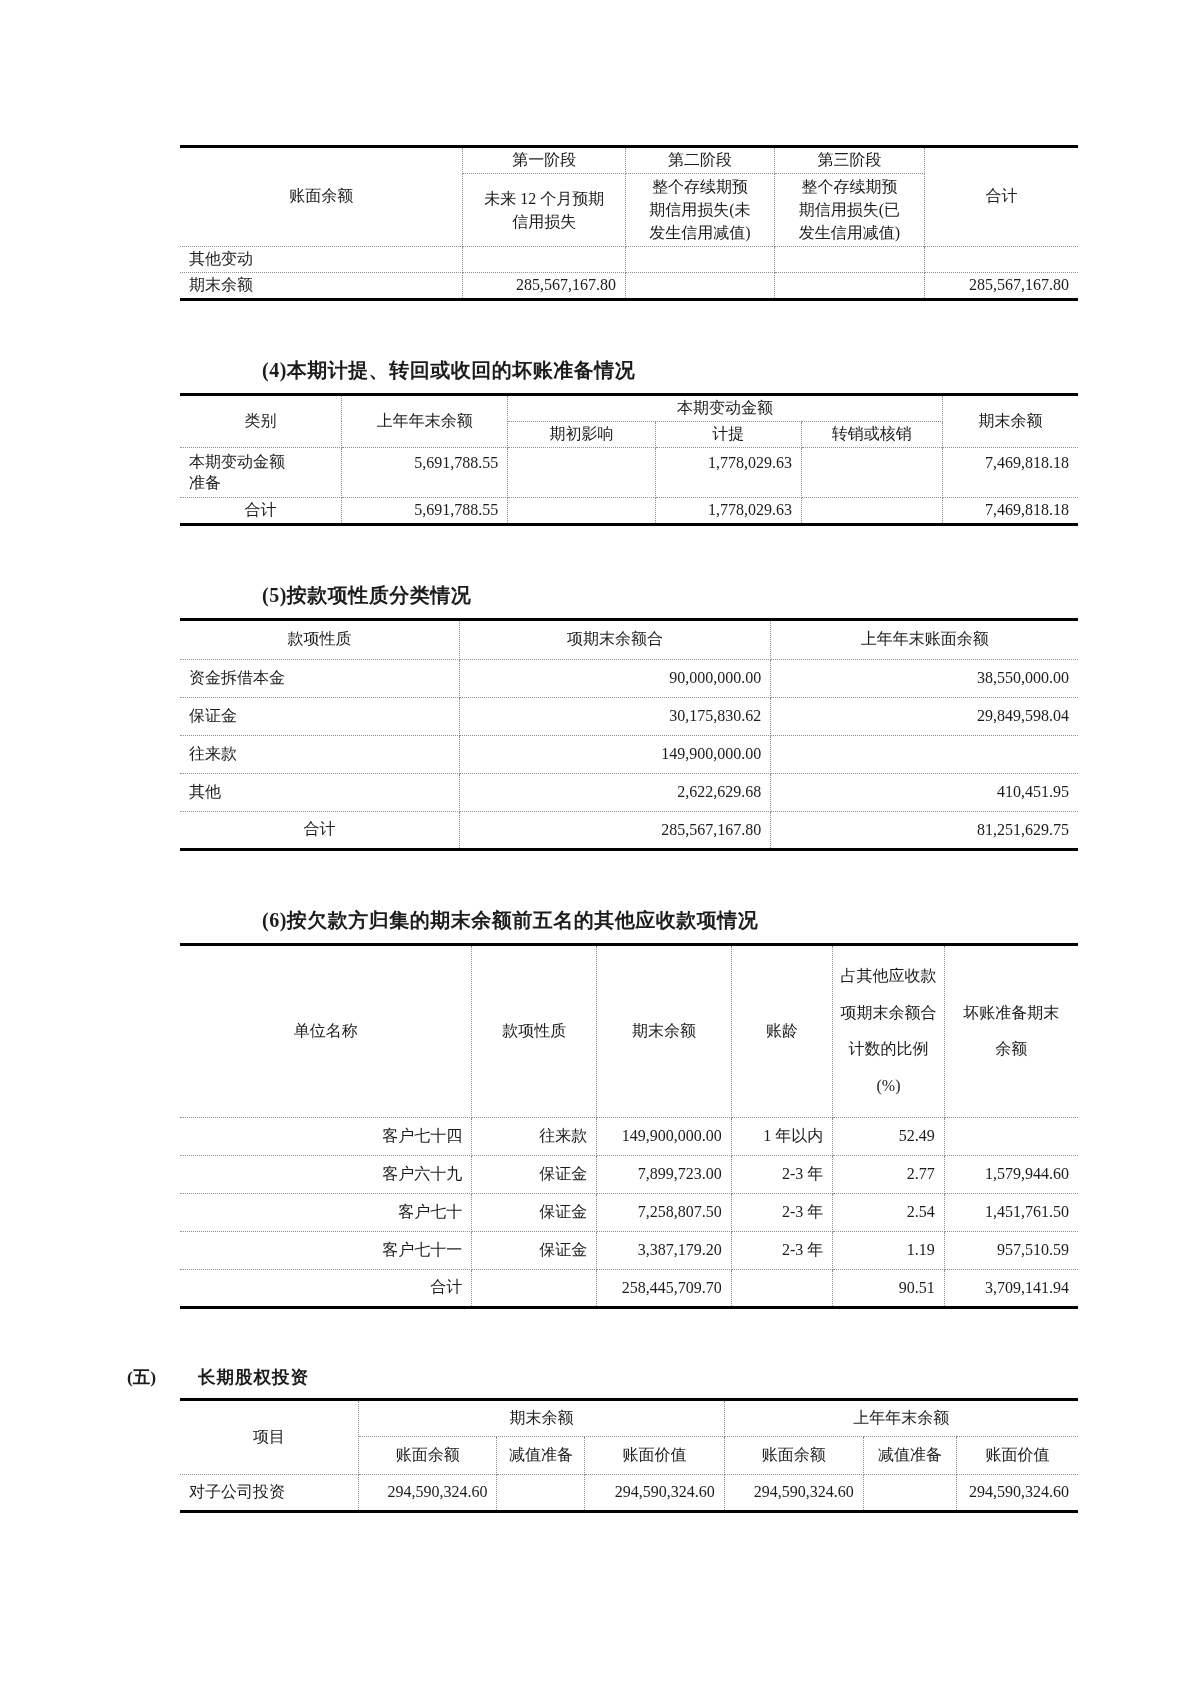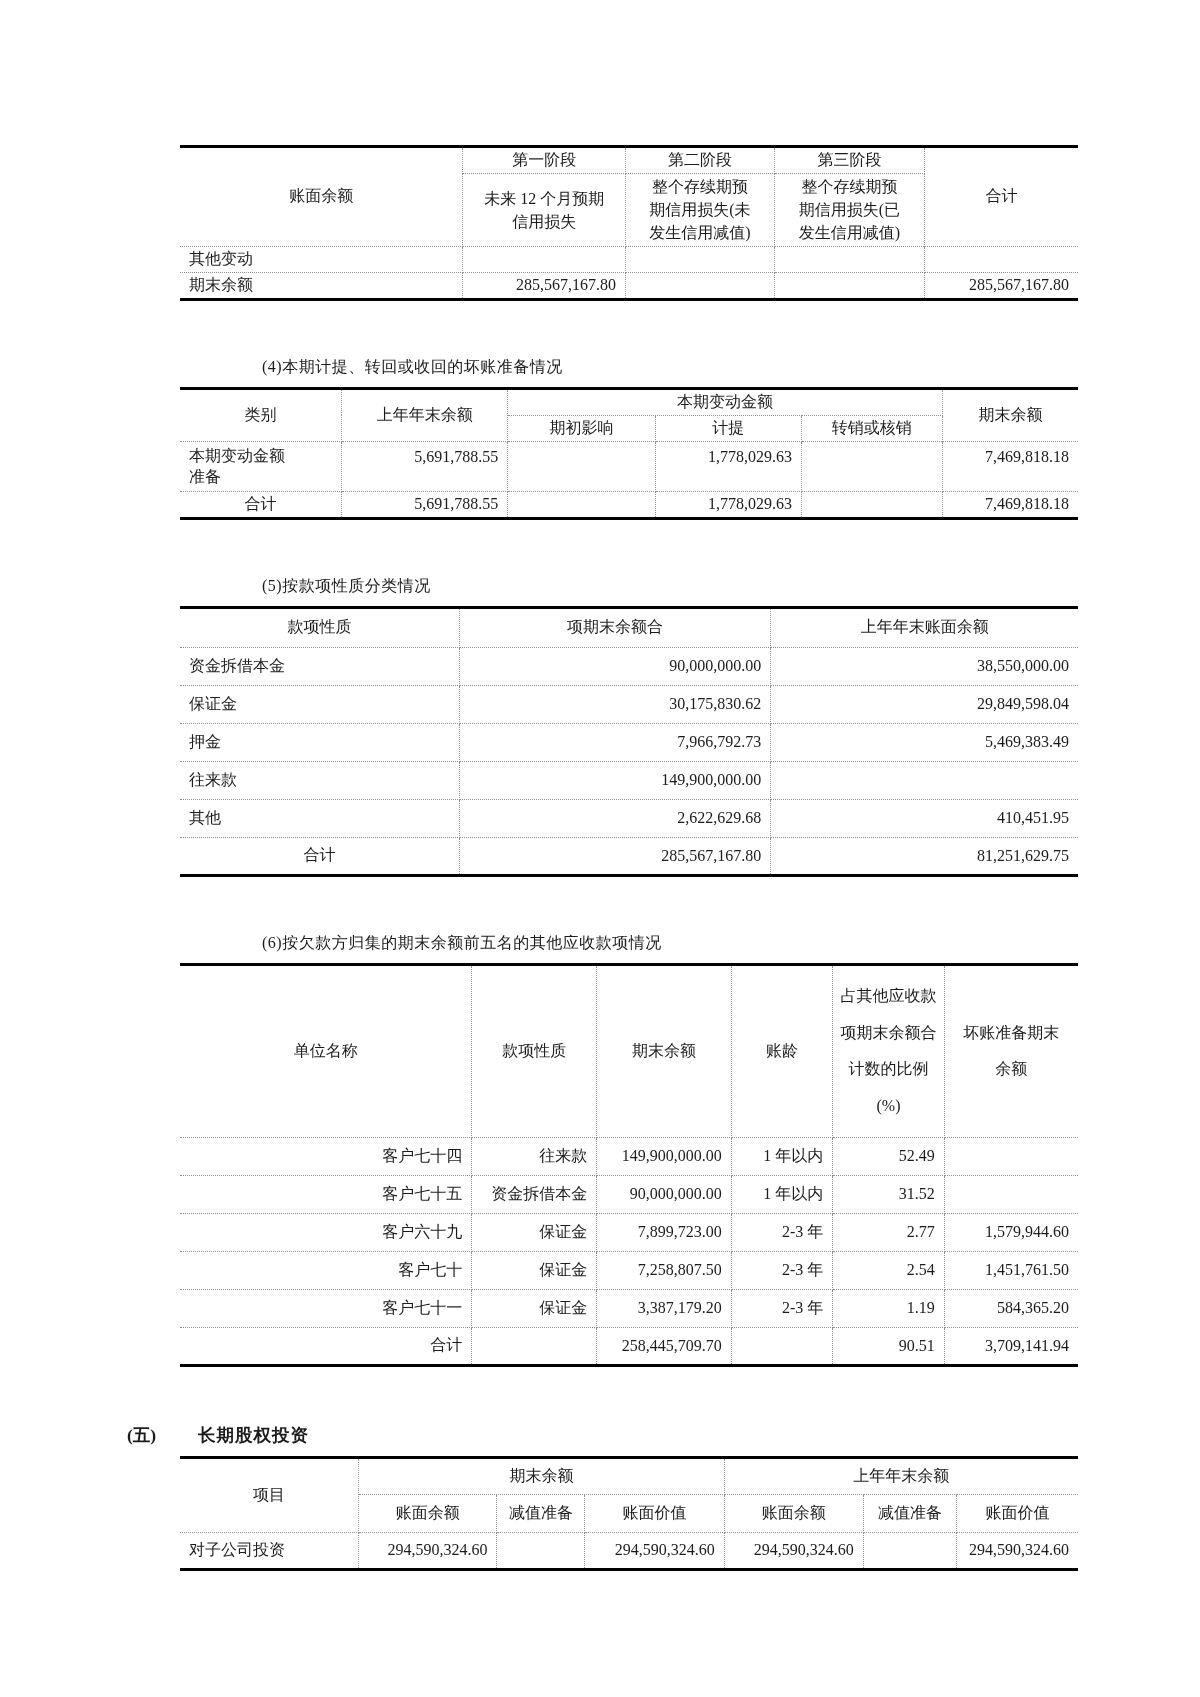--- a/index.html
+++ b/index.html
@@ -31,21 +31,21 @@
   .pre { white-space: pre-line; }
 
   
   .t1 .hdr1 td { padding: 2px 4px; height: 24px; }
   .t1 .hdr2 td { line-height: 1.45; padding: 1px 4px; height: 70px; }
   .t1 .r td { height: 25px; }
   .t1 .r2 td { height: 21px; }
 
   
   h3.sec {
-    font-size: 16px; font-weight: normal; letter-spacing: 0.5px;
+    font-size: 20px; font-weight: bold; letter-spacing: 0.5px;
     margin: 56px 0 9px 82px;
   }
   .sec5 { margin: 56px 0 9px 0; position: relative; font-weight: bold; font-size: 17.5px; }
   .sec5 .secnum { position: absolute; left: -53px; top: 0; }
   .sec5 .sectitle { margin-left: 18px; letter-spacing: 1px; }
 
   
   .t2 .hdr td { height: 25px; }
   .t2 .r1 td { line-height: 1.35; padding-top: 3px; padding-bottom: 3px; height: 46px; vertical-align: top; }
   .t2 .r1 td.num { vertical-align: top; padding-top: 4px; }
@@ -169,25 +169,20 @@
     </tr>
     <tr>
       <td class="lbl">资金拆借本金</td>
       <td class="num">90,000,000.00</td>
       <td class="num">38,550,000.00</td>
     </tr>
     <tr>
       <td class="lbl">保证金</td>
       <td class="num">30,175,830.62</td>
       <td class="num">29,849,598.04</td>
-    </tr>
-    <tr>
-      <td class="lbl">押金</td>
-      <td class="num">7,966,792.73</td>
-      <td class="num">5,469,383.49</td>
     </tr>
     <tr>
       <td class="lbl">往来款</td>
       <td class="num">149,900,000.00</td>
       <td class="num"></td>
     </tr>
     <tr>
       <td class="lbl">其他</td>
       <td class="num">2,622,629.68</td>
       <td class="num">410,451.95</td>
@@ -225,28 +220,20 @@
     </tr>
     <tr class="r">
       <td class="lbl">客户七十四</td>
       <td class="lbl">往来款</td>
       <td class="num">149,900,000.00</td>
       <td class="lbl">1 年以内</td>
       <td class="num">52.49</td>
       <td class="num"></td>
     </tr>
     <tr class="r">
-      <td class="lbl">客户七十五</td>
-      <td class="lbl">资金拆借本金</td>
-      <td class="num">90,000,000.00</td>
-      <td class="lbl">1 年以内</td>
-      <td class="num">31.52</td>
-      <td class="num"></td>
-    </tr>
-    <tr class="r">
       <td class="lbl">客户六十九</td>
       <td class="lbl">保证金</td>
       <td class="num">7,899,723.00</td>
       <td class="lbl">2-3 年</td>
       <td class="num">2.77</td>
       <td class="num">1,579,944.60</td>
     </tr>
     <tr class="r">
       <td class="lbl">客户七十</td>
       <td class="lbl">保证金</td>
@@ -254,21 +241,21 @@
       <td class="lbl">2-3 年</td>
       <td class="num">2.54</td>
       <td class="num">1,451,761.50</td>
     </tr>
     <tr class="r">
       <td class="lbl">客户七十一</td>
       <td class="lbl">保证金</td>
       <td class="num">3,387,179.20</td>
       <td class="lbl">2-3 年</td>
       <td class="num">1.19</td>
-      <td class="num">584,365.20</td>
+      <td class="num">957,510.59</td>
     </tr>
     <tr class="r">
       <td class="ctr">合计</td>
       <td class="lbl"></td>
       <td class="num">258,445,709.70</td>
       <td class="lbl"></td>
       <td class="num">90.51</td>
       <td class="num">3,709,141.94</td>
     </tr>
   </tbody>

